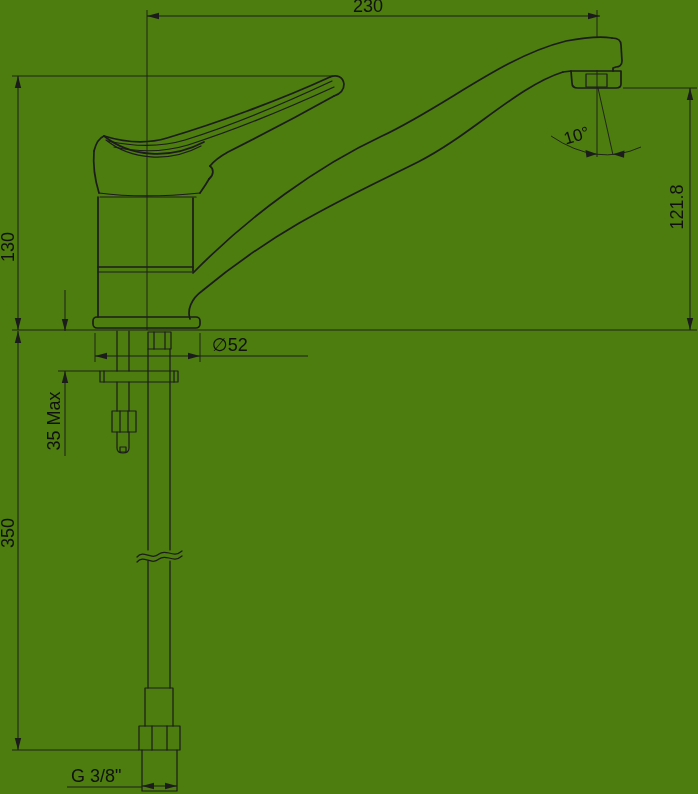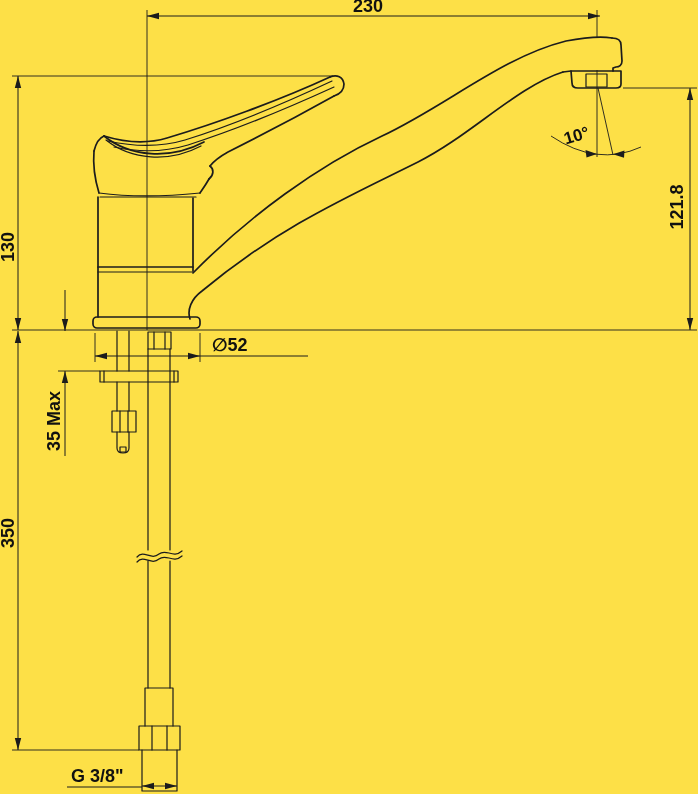--- a/index.html
+++ b/index.html
@@ -1,16 +1,16 @@
 <!DOCTYPE html>
 <html><head>
 <meta charset="utf-8">
 <style>
   html,body{margin:0;padding:0;background:#ffffff;}
-  .stage{position:relative;width:698px;height:794px;background:#fde047;overflow:hidden;font-weight:bold;}
+  .stage{position:relative;width:698px;height:794px;background:#4d7c0f;overflow:hidden;}
   svg{display:block;}
   .obj{fill:none;stroke:#1c1c1c;stroke-width:1.7;stroke-linejoin:round;stroke-linecap:round;}
   .obj2{fill:none;stroke:#1c1c1c;stroke-width:1.2;stroke-linejoin:round;stroke-linecap:round;}
   .dim{fill:none;stroke:#1c1c1c;stroke-width:1;}
   .thin{fill:none;stroke:#1c1c1c;stroke-width:0.9;}
   .arrfill{fill:#1c1c1c;stroke:none;}
   text{font-family:"Liberation Sans","DejaVu Sans",sans-serif;font-size:18px;fill:#111;}
   text.small{font-size:17px;}
 </style>
 </head>

